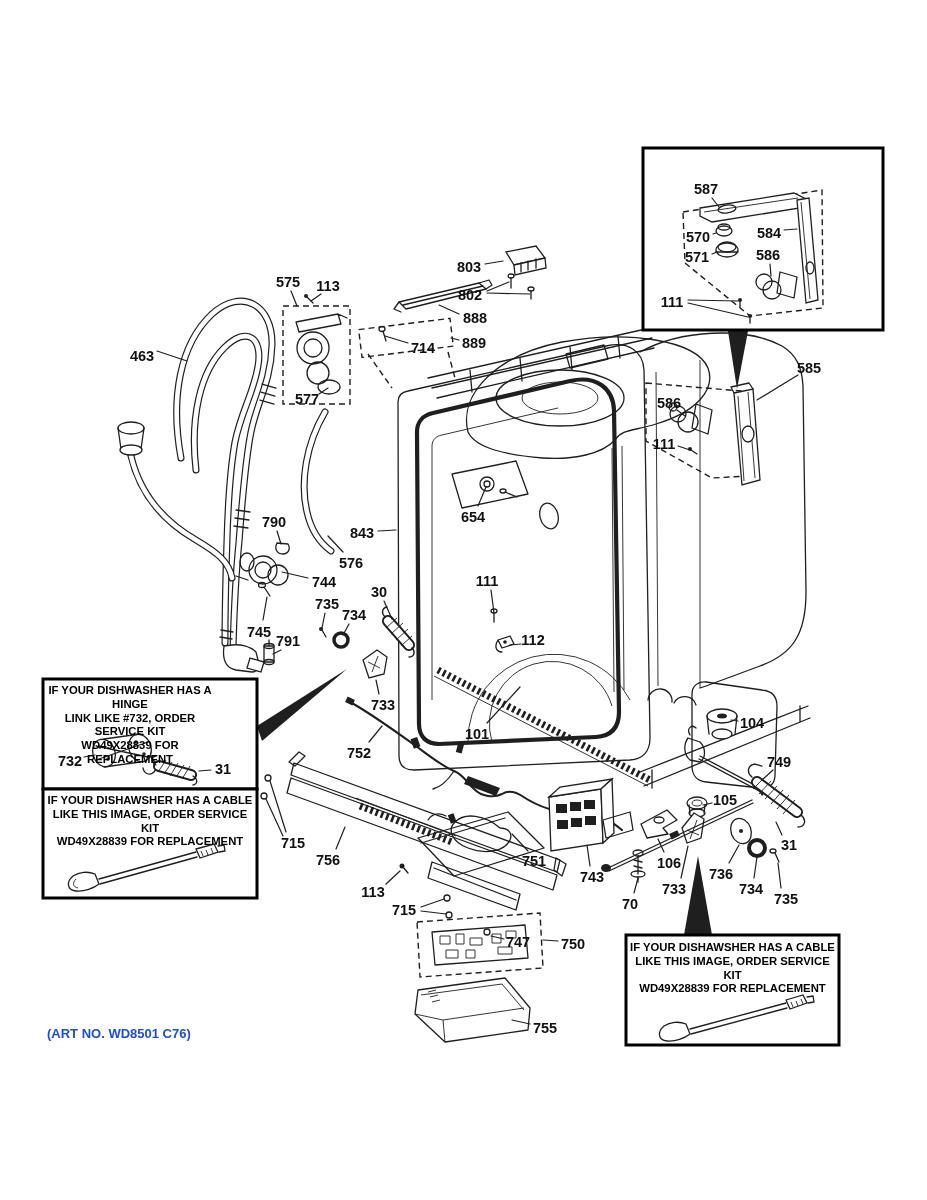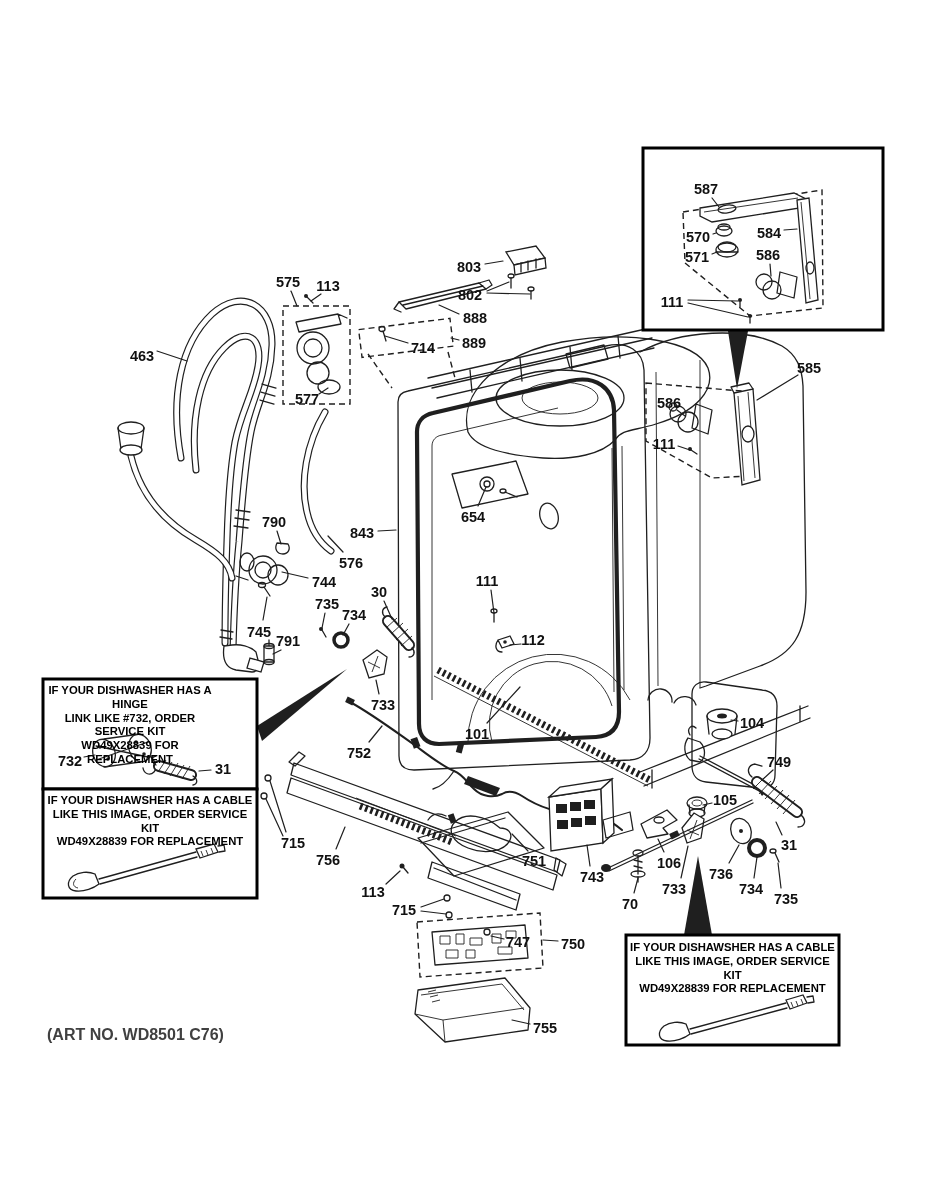--- a/index.html
+++ b/index.html
@@ -22,21 +22,21 @@
   .box{fill:#fff;stroke:#000;stroke-width:3}
   .leader{stroke:#1f1f1f;stroke-width:1.2;stroke-linecap:round}
   .callout{font:bold 14.5px "Liberation Sans",sans-serif;fill:#101010;
            text-anchor:middle;dominant-baseline:central}
   
   .inset-title{position:absolute;color:#000;font-weight:bold;text-align:center}
   .t-3level{left:647px;top:155px;width:232px;font-size:11.6px;letter-spacing:.2px}
   .t-hinge{left:46px;top:684px;width:168px;font-size:11.3px;line-height:13.8px}
   .t-cableL{left:46px;top:794px;width:208px;font-size:11.3px;line-height:13.8px}
   .t-cableR{left:629px;top:941px;width:207px;font-size:11.3px;line-height:13.8px}
-  .art-no{position:absolute;left:47px;top:1026px;font-weight:bold;font-size:16px;color:#404040}
+  .art-no{position:absolute;left:47px;top:1026px;font-weight:bold;font-size:13px;color:#1d4ed8}
 </style>
 </head>
 <body>
 
 <div class="stage">
 
 <svg id="diagram" width="927" height="1200" viewBox="0 0 927 1200">
 
   <g>
     <path class="tube" d="M181,458 C170,398 180,344 212,314 C242,287 273,305 272,345 C271,382 257,402 251,432 C245,462 242,502 239,542 C236,572 234,612 233,650"></path>

